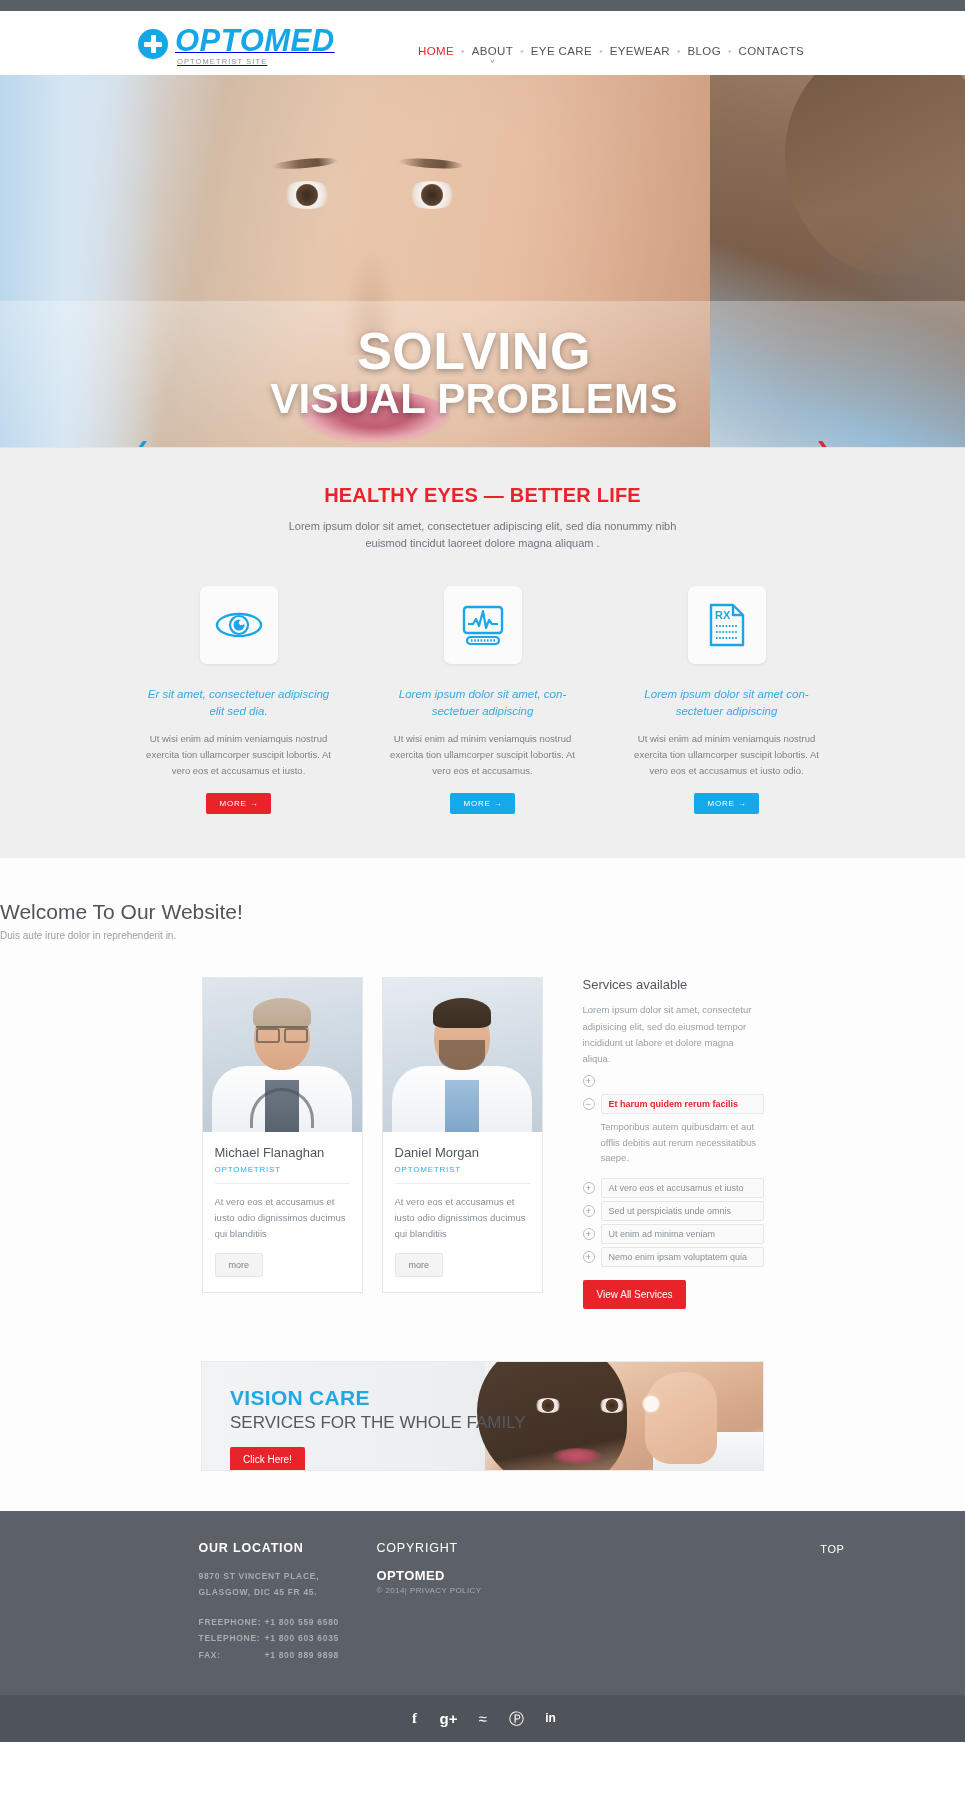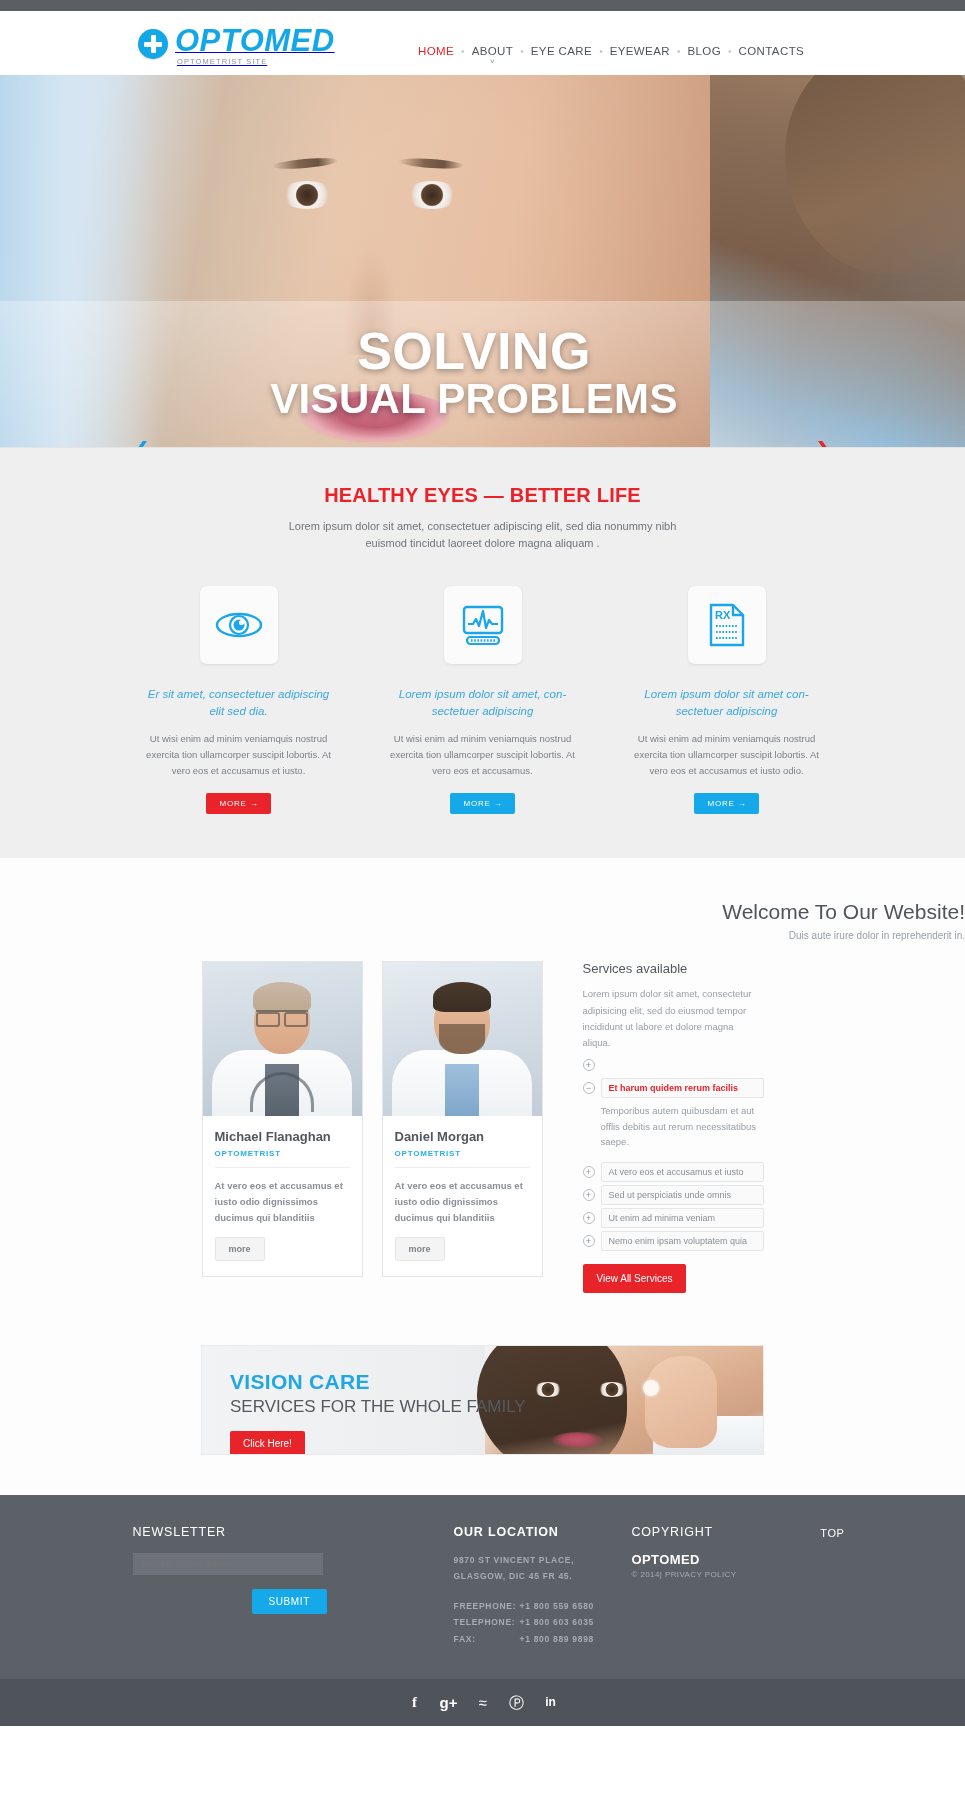--- a/index.html
+++ b/index.html
@@ -150,21 +150,21 @@
   .btn-more {
     display: inline-block; margin-top: 15px; padding: 6px 12px 6px 13px;
     font-size: 8px; color: #fff; letter-spacing: .8px; text-transform: uppercase;
     border-radius: 2px; text-decoration: none;
   }
   .btn-more.red  { background: #e8232a; }
   .btn-more.blue { background: #16a9e9; }
 
   
   .welcome { background: #fdfdfd; padding: 42px 0 52px; }
-  .welcome-head { text-align: right; margin-bottom: 20px; }
+  .welcome-head { text-align: left; margin-bottom: 36px; }
   .welcome-title { font-size: 21px; color: #50555c; font-weight: normal; }
   .welcome-sub { font-size: 10px; color: #9aa0a6; margin-top: 6px; }
   .welcome-cols { display: flex; justify-content: center; align-items: flex-start; }
 
   .doc-card {
     width: 161px; background: #fff; border: 1px solid #e6e6e6; margin-right: 19px;
   }
   .doc-photo { width: 100%; height: 154px; position: relative; overflow: hidden; }
   .doc-photo.d1 { background: linear-gradient(170deg,#dfe6ec 0%, #cfd9e2 45%, #b9c6d2 100%); }
   .doc-photo.d2 { background: linear-gradient(170deg,#e6ecf1 0%, #d5dee6 45%, #c2cdd8 100%); }
@@ -204,21 +204,21 @@
     position:absolute; left:50%; transform:translateX(-50%); bottom:0;
     width:34px; height:52px;
   }
   .doc-photo.d1 .dp-shirt { background: linear-gradient(180deg,#6f7a86,#59636d); }
   .doc-photo.d2 .dp-shirt { background: linear-gradient(180deg,#9fc0dd,#7fa7c9); }
   .dp-stetho {
     position:absolute; left:50%; transform:translateX(-50%); bottom:4px;
     width:64px; height:40px; border:3px solid rgba(70,80,90,.6);
     border-radius:40px 40px 0 0; border-bottom:none;
   }
-  .doc-body { padding: 13px 12px 15px; font-weight: bold; }
+  .doc-body { padding: 13px 12px 15px; }
   .doc-name { font-size: 13px; color: #52575e; margin-bottom: 5px; }
   .doc-role {
     font-size: 8px; color: #2badea; letter-spacing: .8px; text-transform: uppercase;
     padding-bottom: 9px; border-bottom: 1px solid #ededed; margin-bottom: 10px;
   }
   .doc-text { font-size: 9.5px; color: #8a9097; line-height: 1.65; }
   .btn-more-sm {
     display: inline-block; margin-top: 12px; padding: 6px 13px;
     font-size: 9px; color: #7d838a; background: #f4f4f4;
     border: 1px solid #e6e6e6; border-radius: 2px; text-decoration: none;
@@ -544,25 +544,20 @@
         <div class="promo-h1">VISION CARE</div>
         <div class="promo-h2">SERVICES FOR THE WHOLE FAMILY</div>
         <a href="#" class="btn-click">Click Here!</a>
       </div>
     </div>
   </div>
 
   <div class="footer">
     <div class="footer-inner">
 
-      <div class="f-col newsletter">
-        <div class="f-title">NEWSLETTER</div>
-        <input class="nl-input" type="text" placeholder="ENTER YOUR EMAIL" style="">
-        <button class="btn-submit">SUBMIT</button>
-      </div>
 
       <div class="f-col location">
         <div class="f-title">OUR LOCATION</div>
         <div class="f-line">9870 ST VINCENT PLACE,</div>
         <div class="f-line">GLASGOW, DIC 45 FR 45.</div>
         <div class="f-line phones">
           <div><span class="lbl">FREEPHONE:</span><span>+1 800 559 6580</span></div>
           <div><span class="lbl">TELEPHONE:</span><span>+1 800 603 6035</span></div>
           <div><span class="lbl">FAX:</span><span>+1 800 889 9898</span></div>
         </div>

